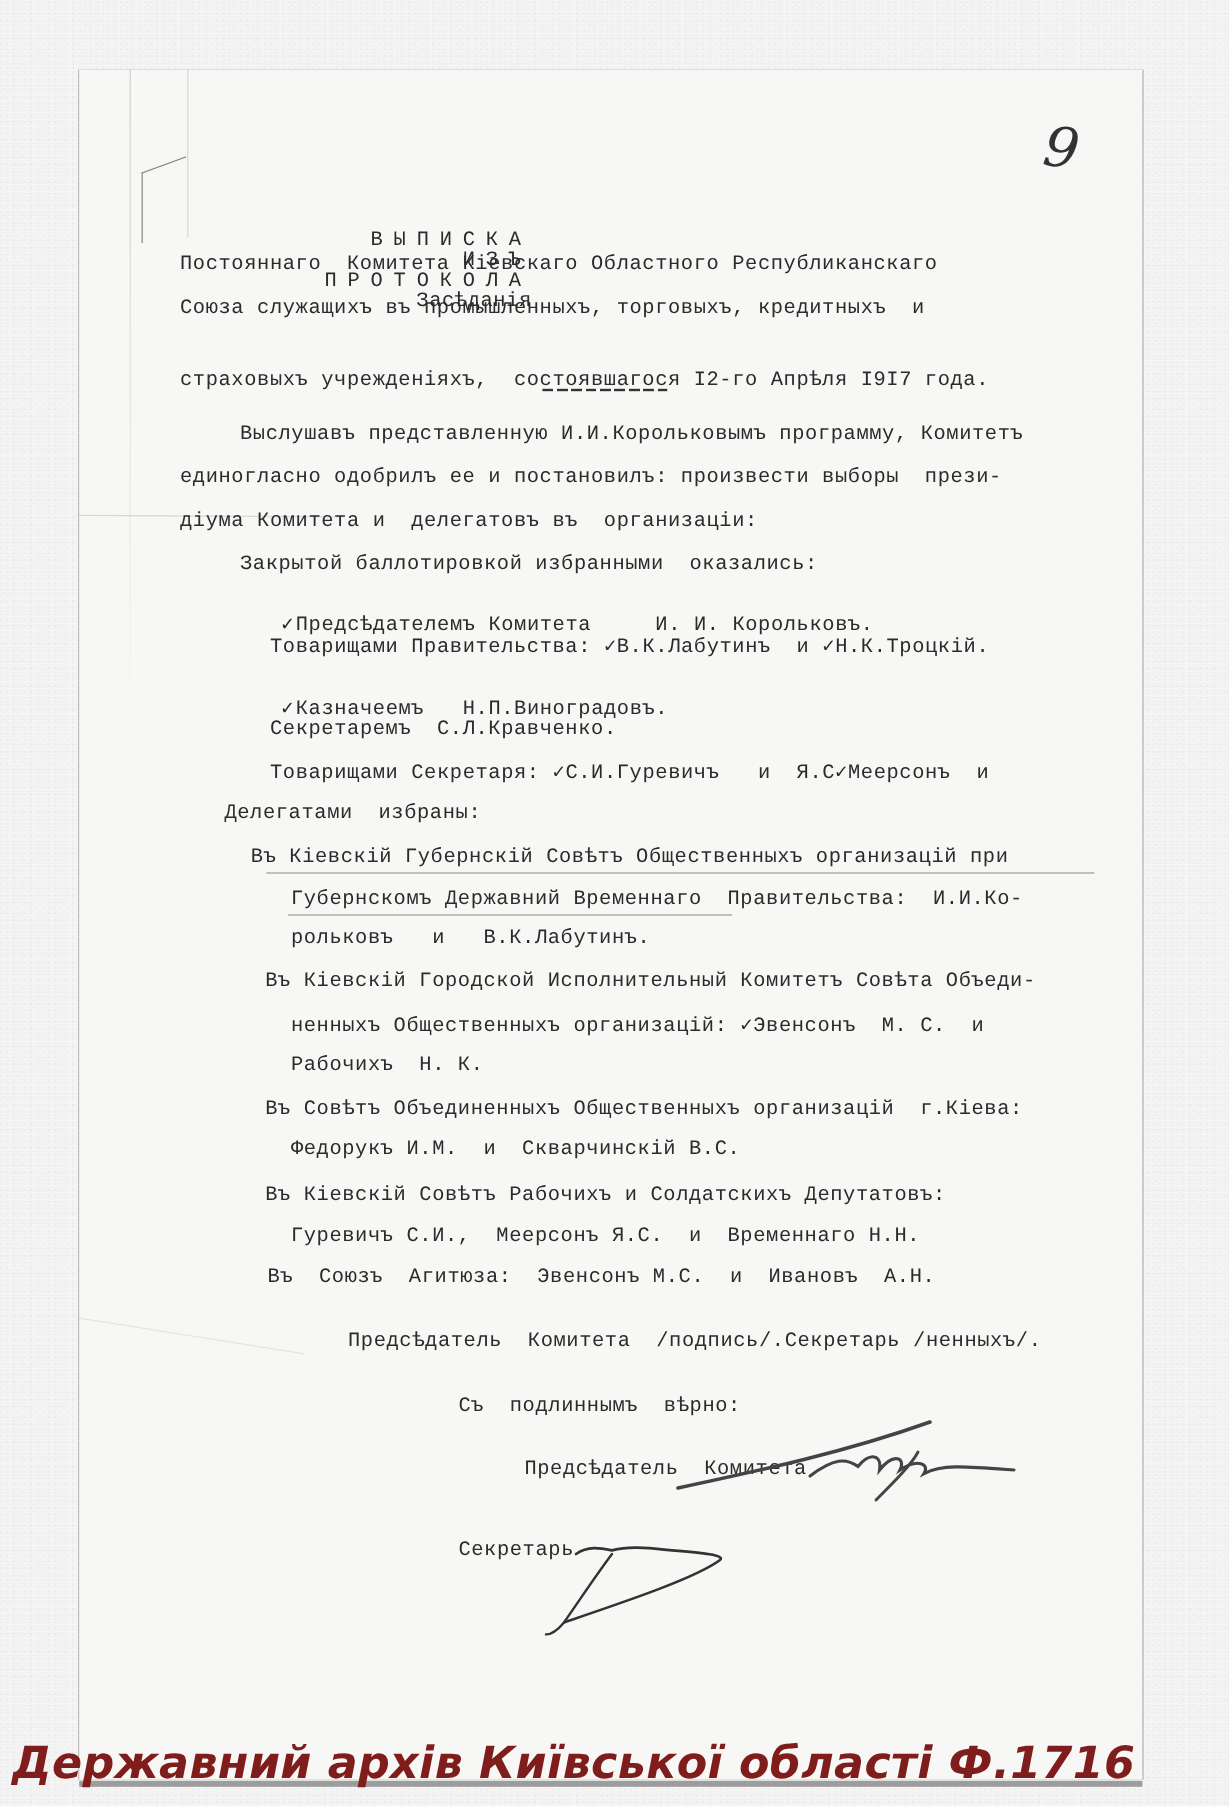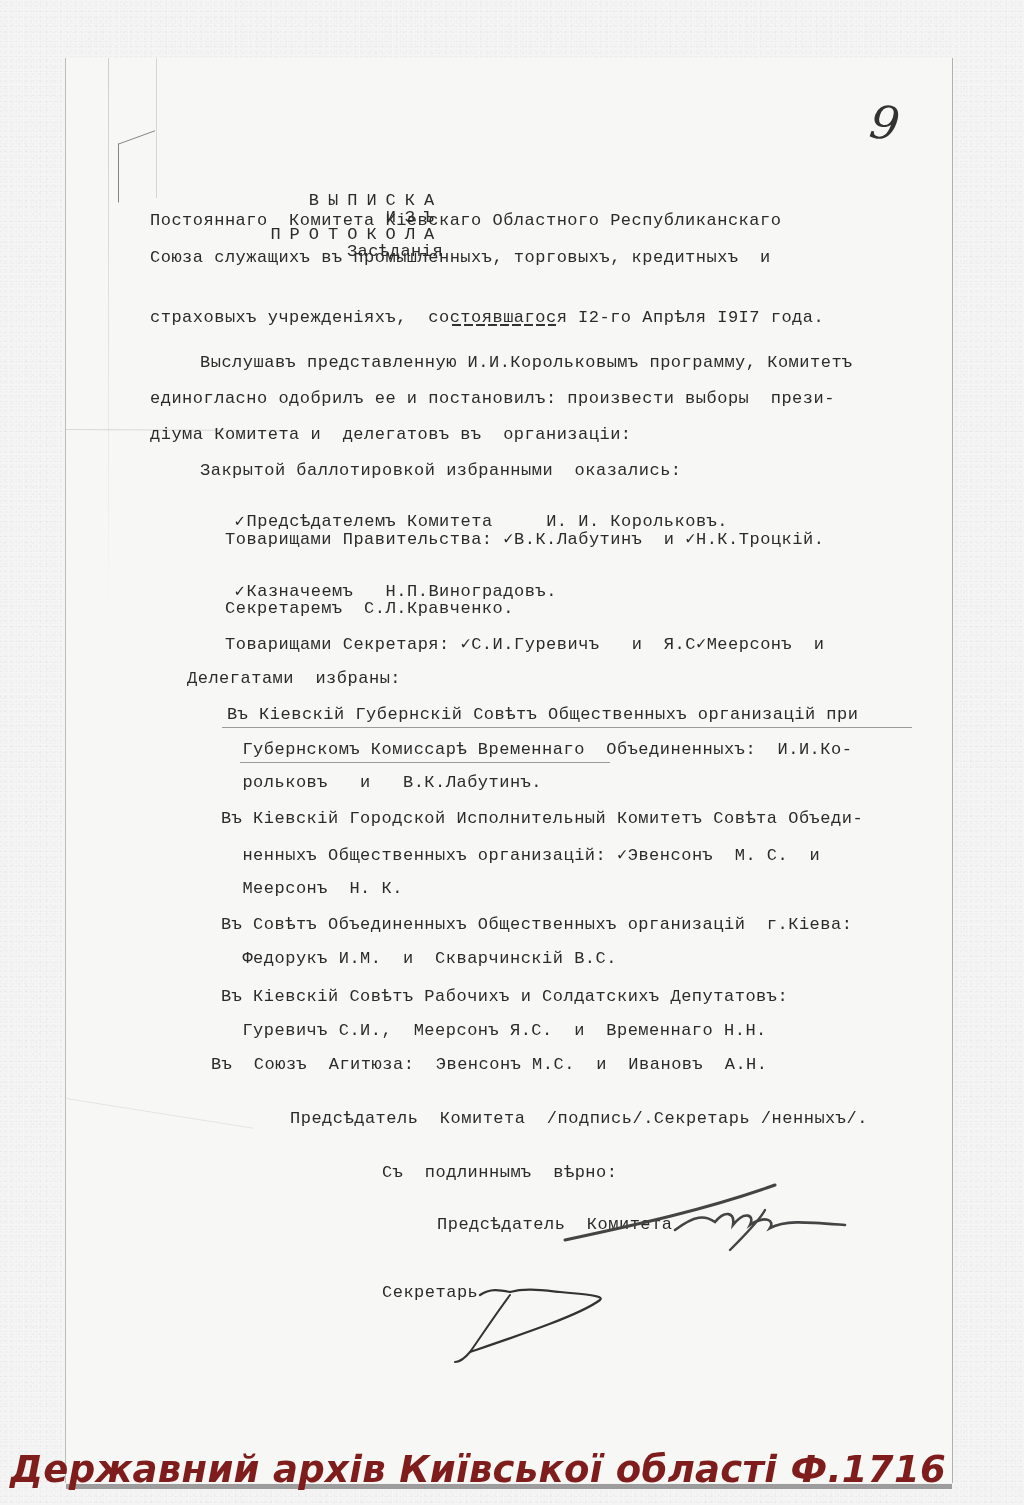--- a/index.html
+++ b/index.html
@@ -171,37 +171,37 @@
   <span class="check">✓</span><span>Предсѣдателемъ Комитета     И. И. Корольковъ.</span>
 </div>
 <div class="doc-line" style="left:225px; top:531px;">Товарищами Правительства: ✓В.К.Лабутинъ  и ✓Н.К.Троцкій.</div>
 <div class="doc-line" style="left:212px; top:566px;">
   <span class="check">✓</span><span>Казначеемъ   Н.П.Виноградовъ.</span>
 </div>
 <div class="doc-line" style="left:225px; top:600px;">Секретаремъ  С.Л.Кравченко.</div>
 <div class="doc-line" style="left:225px; top:636px;">Товарищами Секретаря: ✓С.И.Гуревичъ   и  Я.С✓Меерсонъ  и</div>
 <div class="doc-line" style="left:187px; top:670px;">Делегатами  избраны:</div>
 
-<div class="doc-line" style="left:227px; top:706px;">Въ Кіевскій Губернскій Совѣтъ Общественныхъ организацій при</div>
+<div class="doc-line" style="left:209px; top:706px;">Въ Кіевскій Губернскій Совѣтъ Общественныхъ организацій при</div>
 <div class="pencil-underline" style="left:222px; top:727px; width:690px;"></div>
-<div class="doc-line" style="left:221px; top:741px;">  Губернскомъ Комиссарѣ Временнаго  Объединенныхъ:  И.И.Ко-</div>
+<div class="doc-line" style="left:221px; top:741px;">  Губернскомъ Державний Временнаго  Правительства:  И.И.Ко-</div>
 <div class="pencil-underline" style="left:240px; top:762px; width:370px;"></div>
 <div class="doc-line" style="left:221px; top:774px;">  рольковъ   и   В.К.Лабутинъ.</div>
 
 <div class="doc-line" style="left:221px; top:810px;">Въ Кіевскій Городской Исполнительный Комитетъ Совѣта Объеди-</div>
 <div class="doc-line" style="left:221px; top:847px;">  ненныхъ Общественныхъ организацій: ✓Эвенсонъ  М. С.  и</div>
-<div class="doc-line" style="left:221px; top:880px;">  Меерсонъ  Н. К.</div>
+<div class="doc-line" style="left:221px; top:880px;">  Рабочихъ  Н. К.</div>
 
 <div class="doc-line" style="left:221px; top:916px;">Въ Совѣтъ Объединенныхъ Общественныхъ организацій  г.Кіева:</div>
 <div class="doc-line" style="left:221px; top:950px;">  Федорукъ И.М.  и  Скварчинскій В.С.</div>
 
 <div class="doc-line" style="left:221px; top:988px;">Въ Кіевскій Совѣтъ Рабочихъ и Солдатскихъ Депутатовъ:</div>
 <div class="doc-line" style="left:221px; top:1022px;">  Гуревичъ С.И.,  Меерсонъ Я.С.  и  Временнаго Н.Н.</div>
 
-<div class="doc-line" style="left:211px; top:1056px;">Въ  Союзъ  Агитюза:  Эвенсонъ М.С.  и  Ивановъ  А.Н.</div>
+<div class="doc-line" style="left:223px; top:1056px;">Въ  Союзъ  Агитюза:  Эвенсонъ М.С.  и  Ивановъ  А.Н.</div>
 
 <div class="doc-line" style="left:290px; top:1110px;">Предсѣдатель  Комитета  /подпись/.Секретарь /ненныхъ/.</div>
 <div class="doc-line" style="left:382px; top:1164px;">Съ  подлиннымъ  вѣрно:</div>
 <div class="doc-line" style="left:437px; top:1216px;">Предсѣдатель  Комитета</div>
 <div class="doc-line" style="left:382px; top:1284px;">Секретарь</div>
 
 <svg class="signature" style="left:555px; top:1180px;" width="330" height="75" viewBox="0 0 330 75">
   <path d="M10 60 C80 45, 150 30, 220 5" stroke="#444" stroke-width="3" fill="none" stroke-linecap="round"></path>
   <path d="M120 50 C140 35, 150 35, 160 42 C170 30, 180 32, 178 45 C190 30, 200 35, 195 45 C210 35, 220 40, 215 48 C230 40, 250 42, 290 45" stroke="#444" stroke-width="2.6" fill="none" stroke-linecap="round"></path>
   <path d="M175 70 C190 55, 205 40, 210 30" stroke="#444" stroke-width="2.4" fill="none" stroke-linecap="round"></path>

